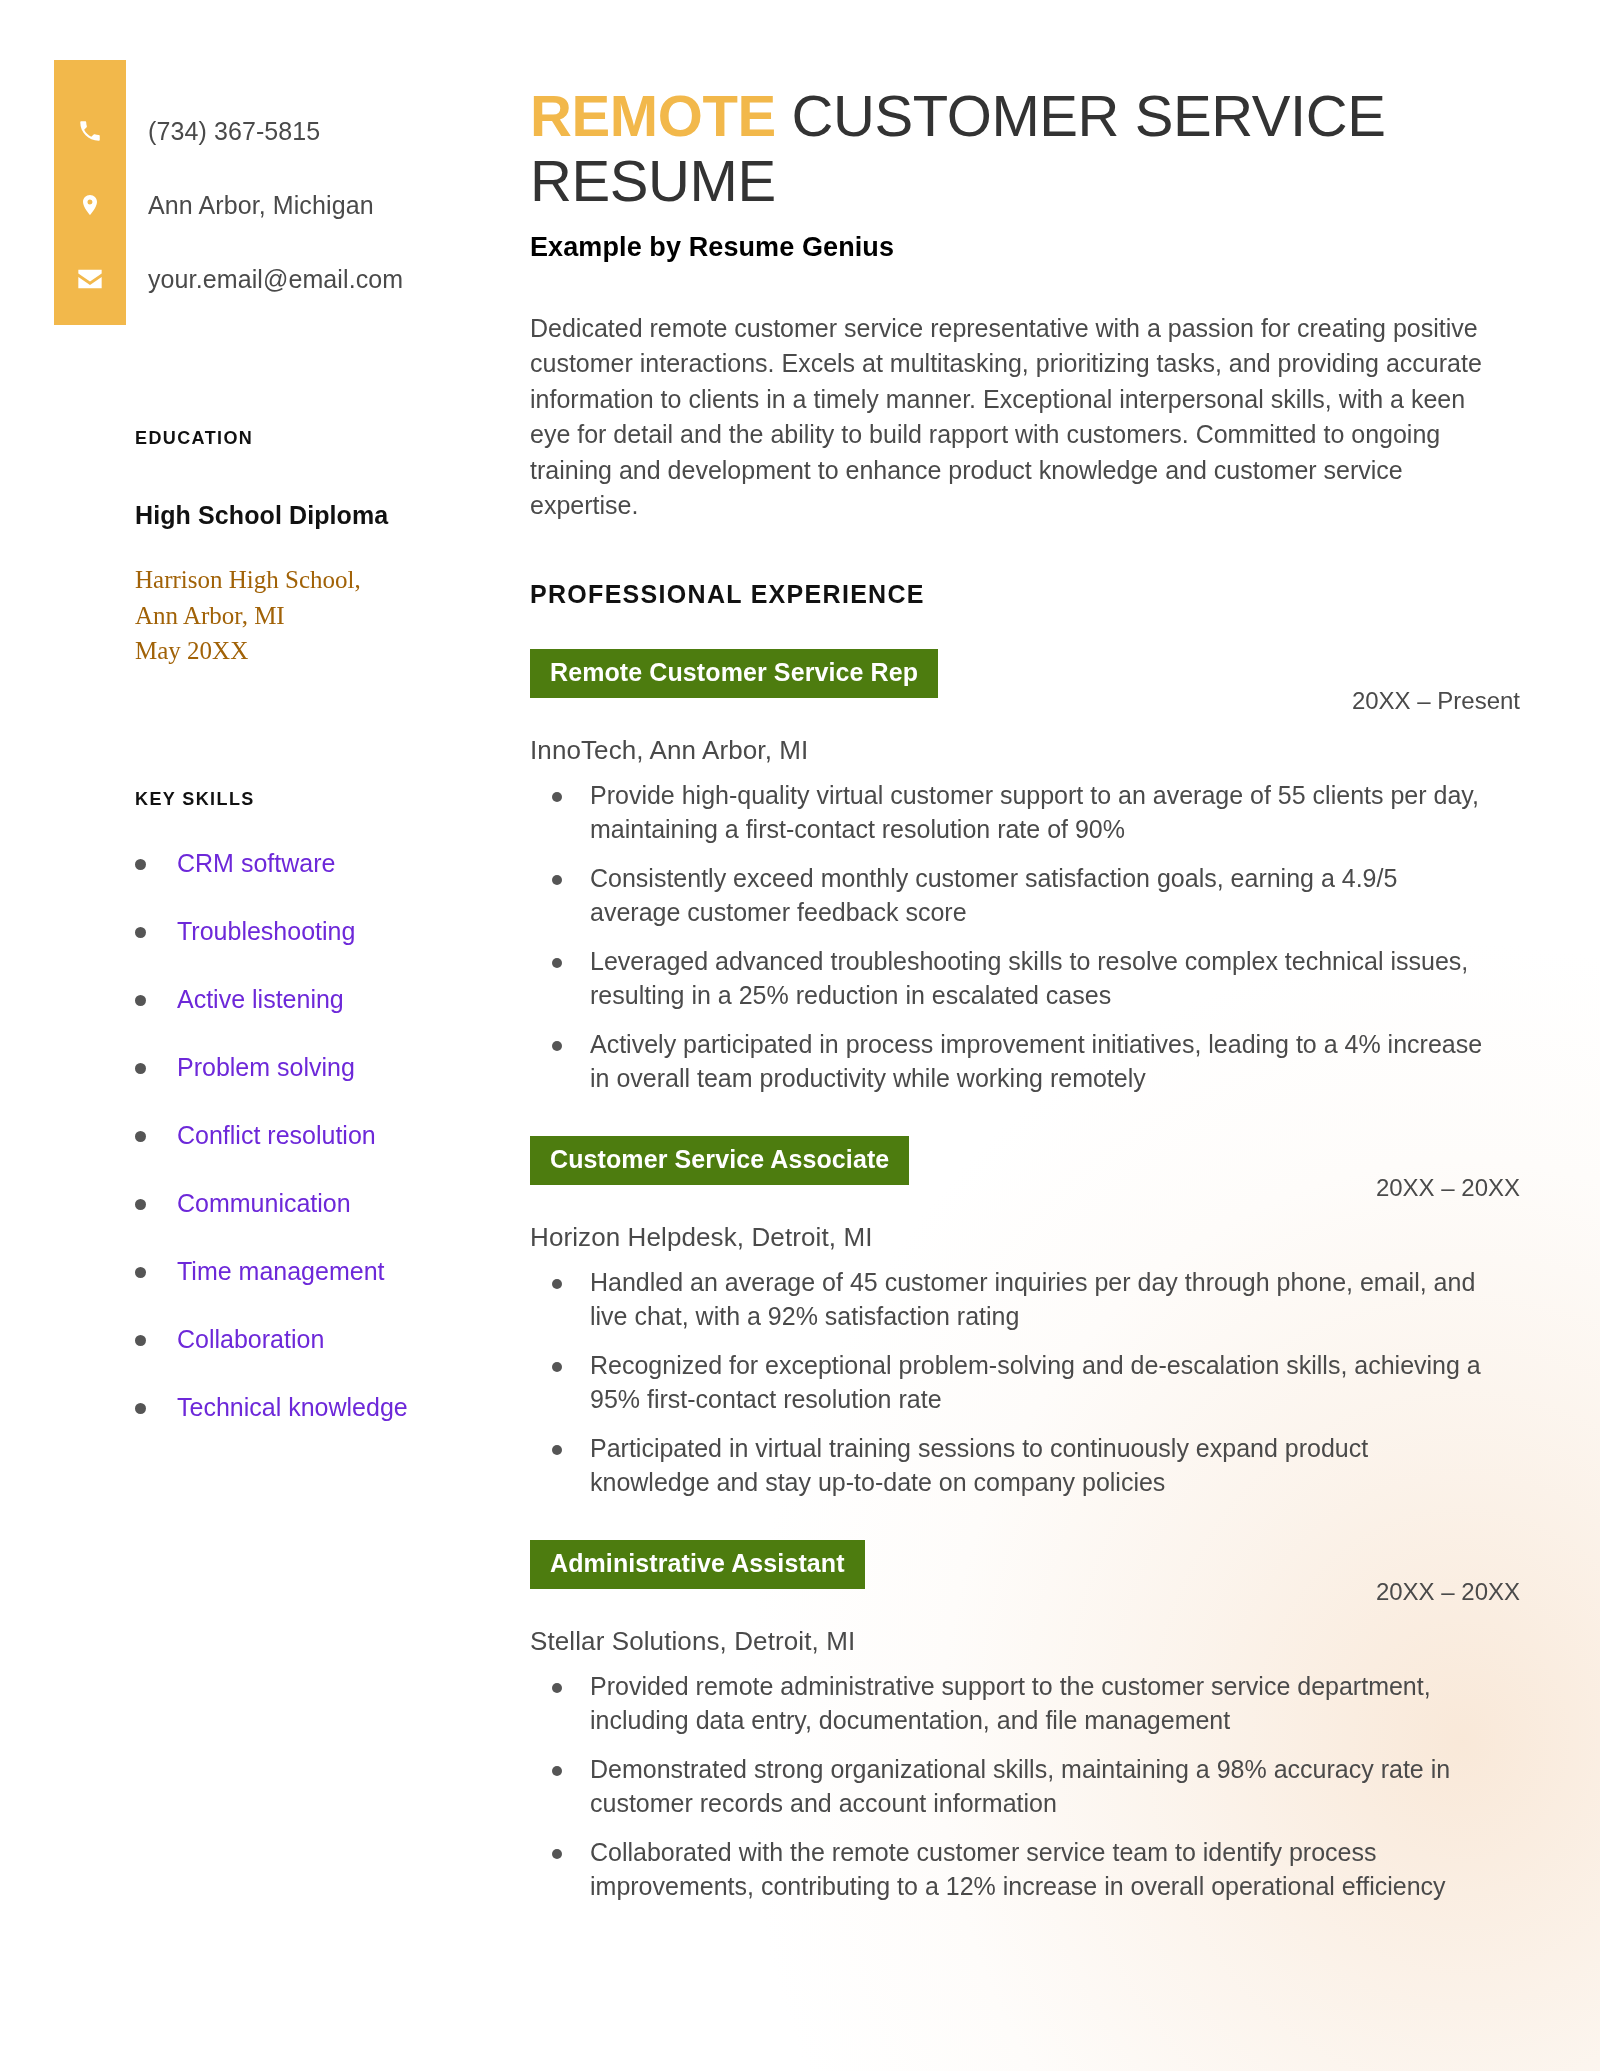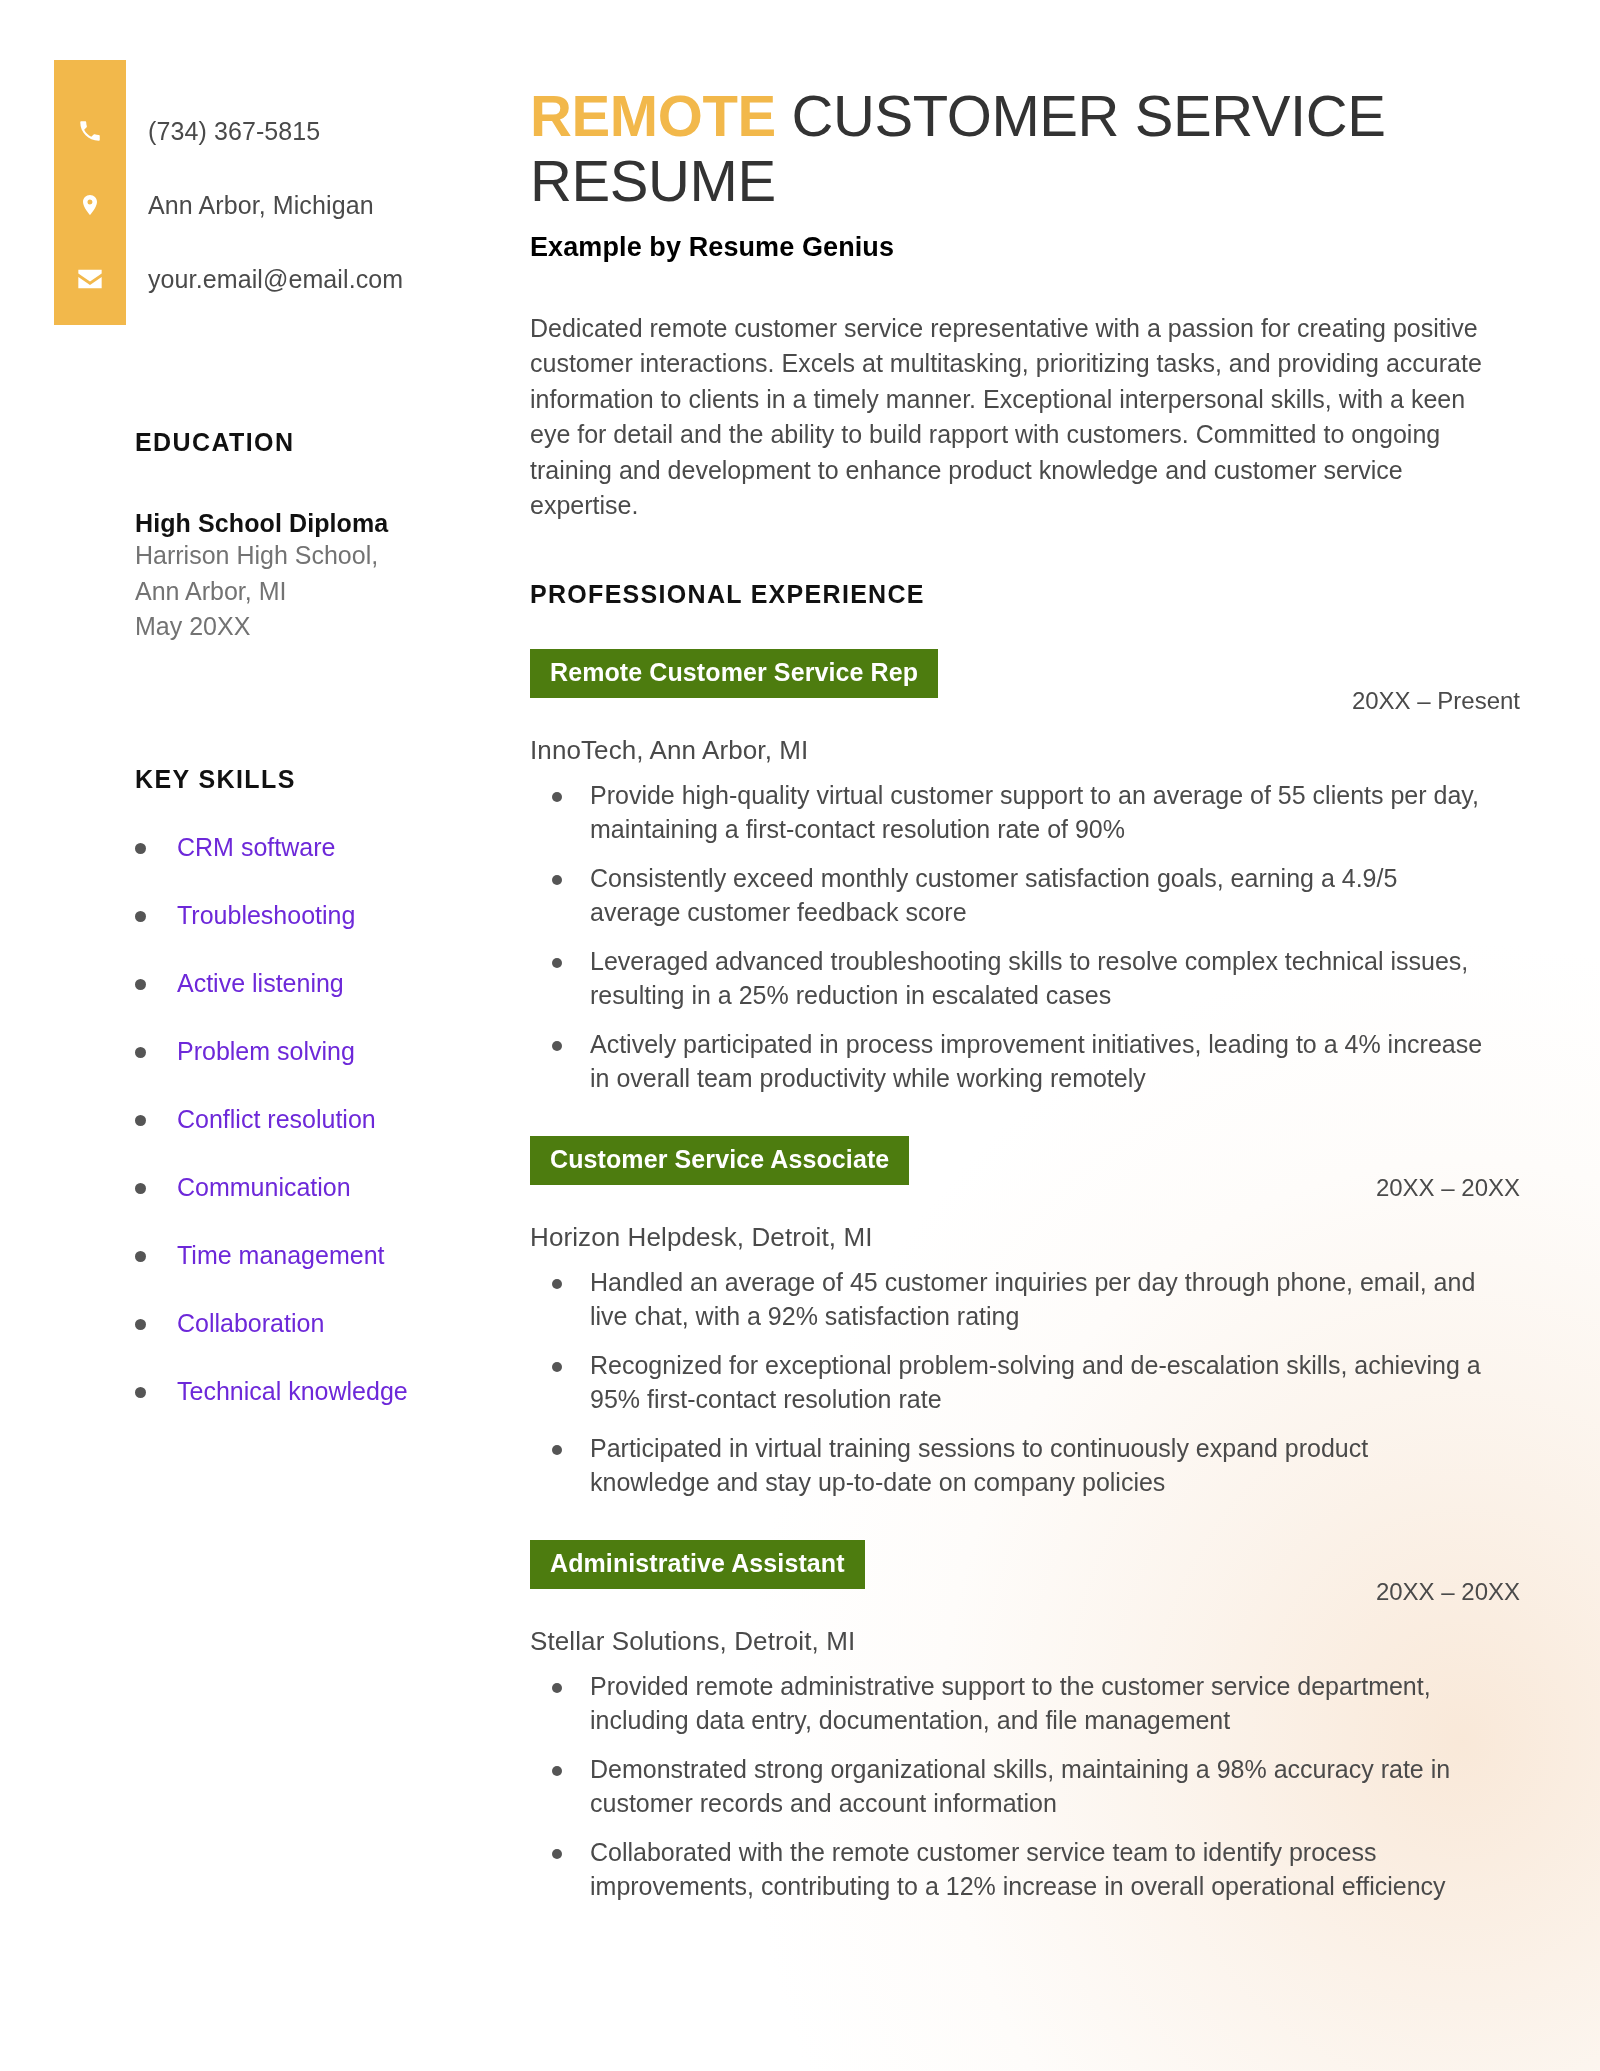--- a/index.html
+++ b/index.html
@@ -98,44 +98,46 @@
 
   .contact-text {
     font-size: 25px;
     color: #4a4a4a;
     padding-left: 22px;
     letter-spacing: 0.1px;
   }
 
   
   .side-heading {
-    font-size: 25px;
+    font-size: 18px;
     font-weight: bold;
     color: #111111;
     letter-spacing: 1.4px;
     margin-left: 135px;
     text-transform: uppercase;
   }
 
   .edu-heading { margin-top: 112px; }
 
   .edu-degree {
     font-size: 25px;
     font-weight: bold;
     color: #111111;
     margin-left: 135px;
     margin-top: 52px;
     letter-spacing: 0.1px;
   }
 
   .edu-lines {
     margin-left: 135px;
-    font-size: 25px;
-    color: #737373;
+    margin-top: 32px;
+    font-size: 25px;
+    color: #a16207;
     line-height: 1.42;
+    font-family: Liberation Serif, serif;
   }
   .edu-line { display: block; }
 
   .skills-heading { margin-top: 120px; }
 
   .skills-list {
     margin-top: 38px;
     list-style: none;
   }
   .skill-item {

